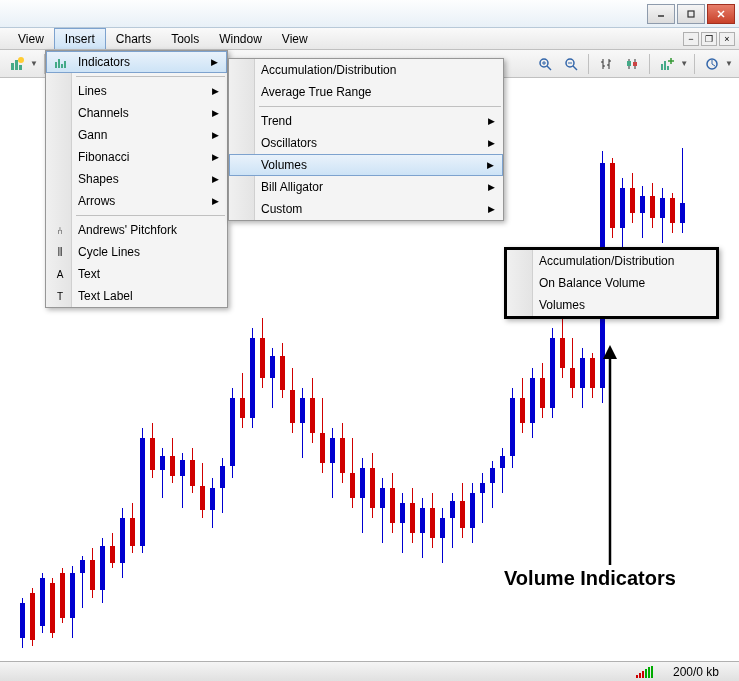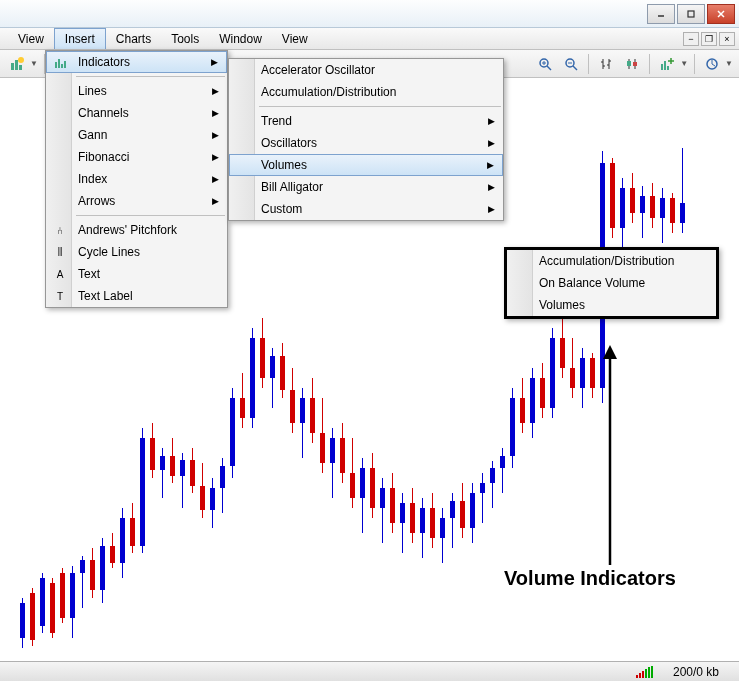--- a/index.html
+++ b/index.html
@@ -458,21 +458,21 @@
       </div>
     <div class="dd-item">
         <span>Gann</span>
         <span class="arrow">▶</span>
       </div>
     <div class="dd-item">
         <span>Fibonacci</span>
         <span class="arrow">▶</span>
       </div>
     <div class="dd-item">
-        <span>Index</span>
+        <span>Shapes</span>
         <span class="arrow">▶</span>
       </div>
     <div class="dd-item">
         <span>Arrows</span>
         <span class="arrow">▶</span>
       </div>
     <div class="dd-sep"></div>
     <div class="dd-item">
         <span class="dd-icon">⑃</span>
         <span>Andrews' Pitchfork</span>
@@ -489,24 +489,24 @@
         <span class="dd-icon">T</span>
         <span>Text Label</span>
       </div>
   </div>
 </div>
 
 <div class="dropdown dropdown-indicators">
   <div class="dd-iconcol"></div>
   <div style="position:relative">
     <div class="dd-item">
-        <span>Accelerator Oscillator</span>
-      </div>
-    <div class="dd-item">
         <span>Accumulation/Distribution</span>
+      </div>
+    <div class="dd-item">
+        <span>Average True Range</span>
       </div>
     <div class="dd-sep"></div>
     <div class="dd-item">
         <span>Trend</span>
         <span class="arrow">▶</span>
       </div>
     <div class="dd-item">
         <span>Oscillators</span>
         <span class="arrow">▶</span>
       </div>

